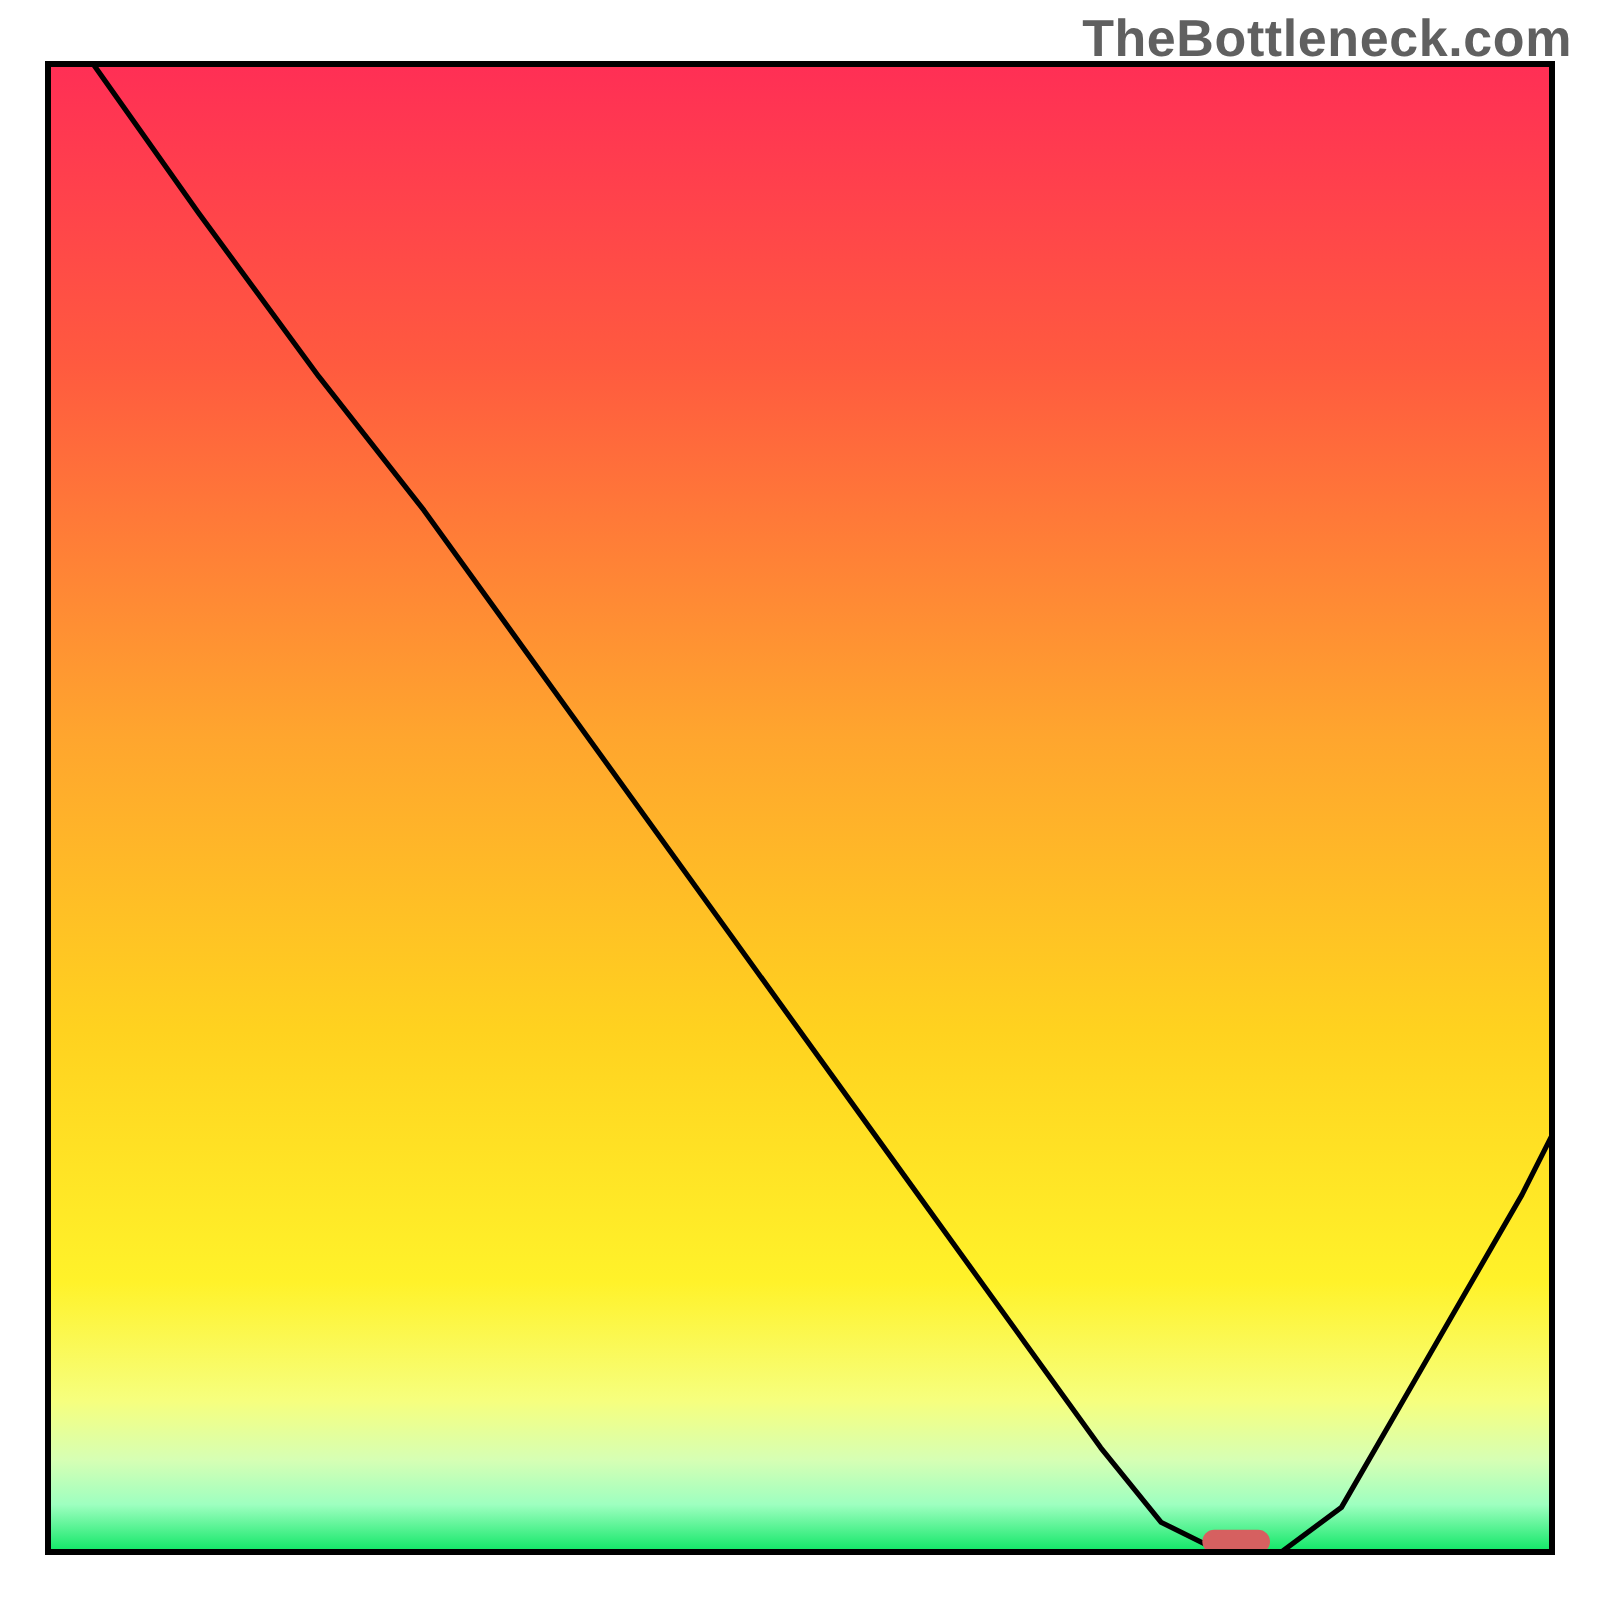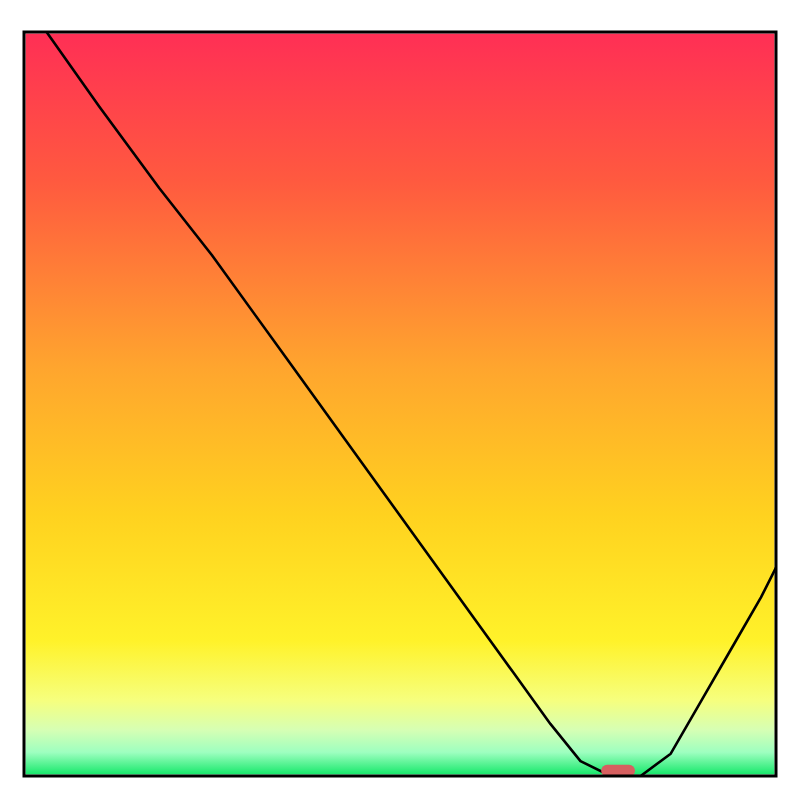--- a/index.html
+++ b/index.html
@@ -25,20 +25,21 @@
     letter-spacing: 0.3px;
   }
   svg {
     display: block;
   }
 </style>
 </head>
 <body>
 
 <div class="container">
+  <div class="watermark">TheBottleneck.com</div>
 
   <svg id="chart-svg" width="800" height="800" viewBox="0 0 800 800">
     <defs>
       <linearGradient id="bg-grad" x1="0" y1="0" x2="0" y2="1">
           <stop offset="0%" stop-color="#ff2f55"></stop>
           <stop offset="20%" stop-color="#ff5a3f"></stop>
           <stop offset="45%" stop-color="#ffa52e"></stop>
           <stop offset="65%" stop-color="#ffd21f"></stop>
           <stop offset="82%" stop-color="#fff22a"></stop>
           <stop offset="90%" stop-color="#f6ff7e"></stop>

